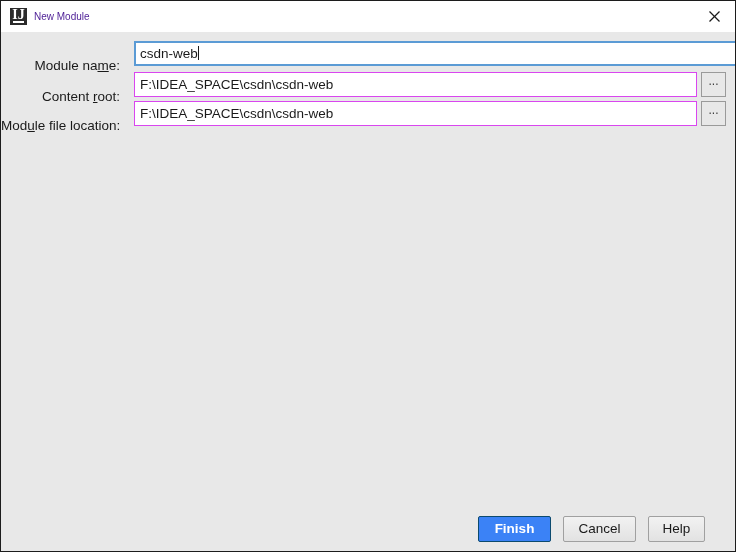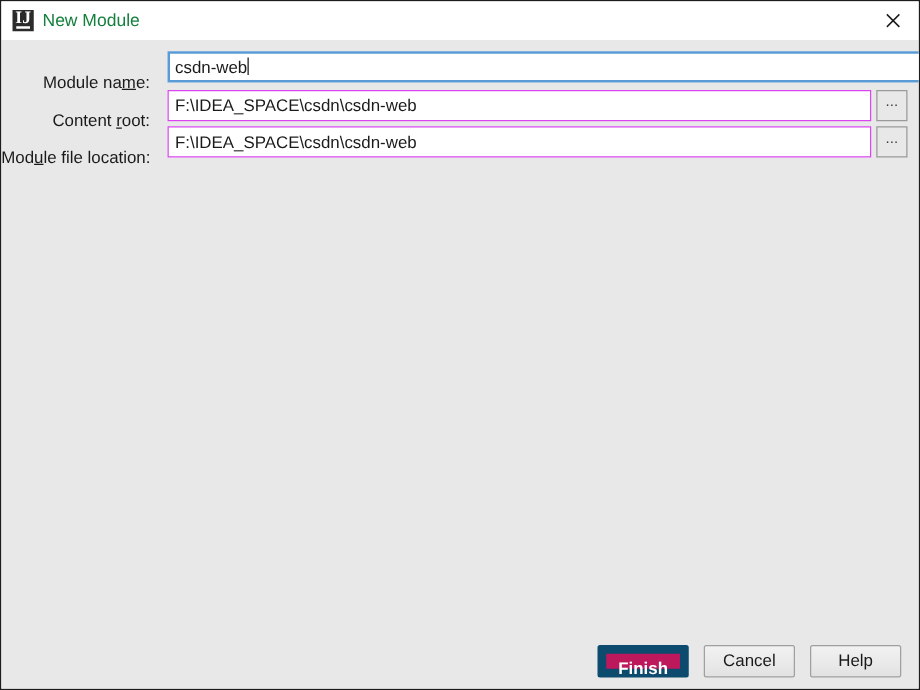--- a/index.html
+++ b/index.html
@@ -53,22 +53,22 @@
   }
   #app-icon .ij-bar {
     width: 11px;
     height: 2px;
     background: #ffffff;
     margin-top: 1px;
   }
   #title-text {
     position: absolute;
     left: 33px; top: 6px;
-    font-size: 14px;
-    color: #15803d;
+    font-size: 10px;
+    color: #4c1d95;
     line-height: 19px;
     white-space: nowrap;
   }
   #close-button {
     position: absolute;
     right: 0px; top: 0px;
     width: 42px; height: 31px;
     display: flex;
     align-items: center;
     justify-content: center;
@@ -166,22 +166,22 @@
     border-radius: 2px;
     font-family: "Liberation Sans", sans-serif;
     font-size: 13.5px;
     color: #1a1a1a;
     text-align: center;
     line-height: 24px;
     cursor: default;
     white-space: nowrap;
   }
   .dlg-button.default {
-    background: #be185d;
-    border: 7px solid #0c4a6e;
+    background: #3b82f6;
+    border: 1px solid #0c4a6e;
     color: #ffffff;
     font-weight: bold;
   }
 </style>
 </head>
 <body>
 
 <div id="dialog">
 
   <div id="titlebar">
@@ -213,17 +213,17 @@
 
     <div class="row" style="top:69px;">
       <div class="row-label"><span>Mod</span><span class="mn">u</span><span>le file location:</span></div>
       <div class="textfield" style="left:133px; width:563px;"><span>F:\IDEA_SPACE\csdn\csdn-web</span></div>
       <div class="browse-button" style="left:700px;">...</div>
     </div>
 
     <div id="buttonbar">
       <div class="dlg-button default" style="left:477px; width:73px;">Finish</div>
       <div class="dlg-button" style="left:562px; width:73px;">Cancel</div>
-      <div class="dlg-button" style="left:647px; width:73px;">Help</div>
+      <div class="dlg-button" style="left:647px; width:57px;">Help</div>
     </div>
 
   </div>
 </div>
 
 </body></html>

